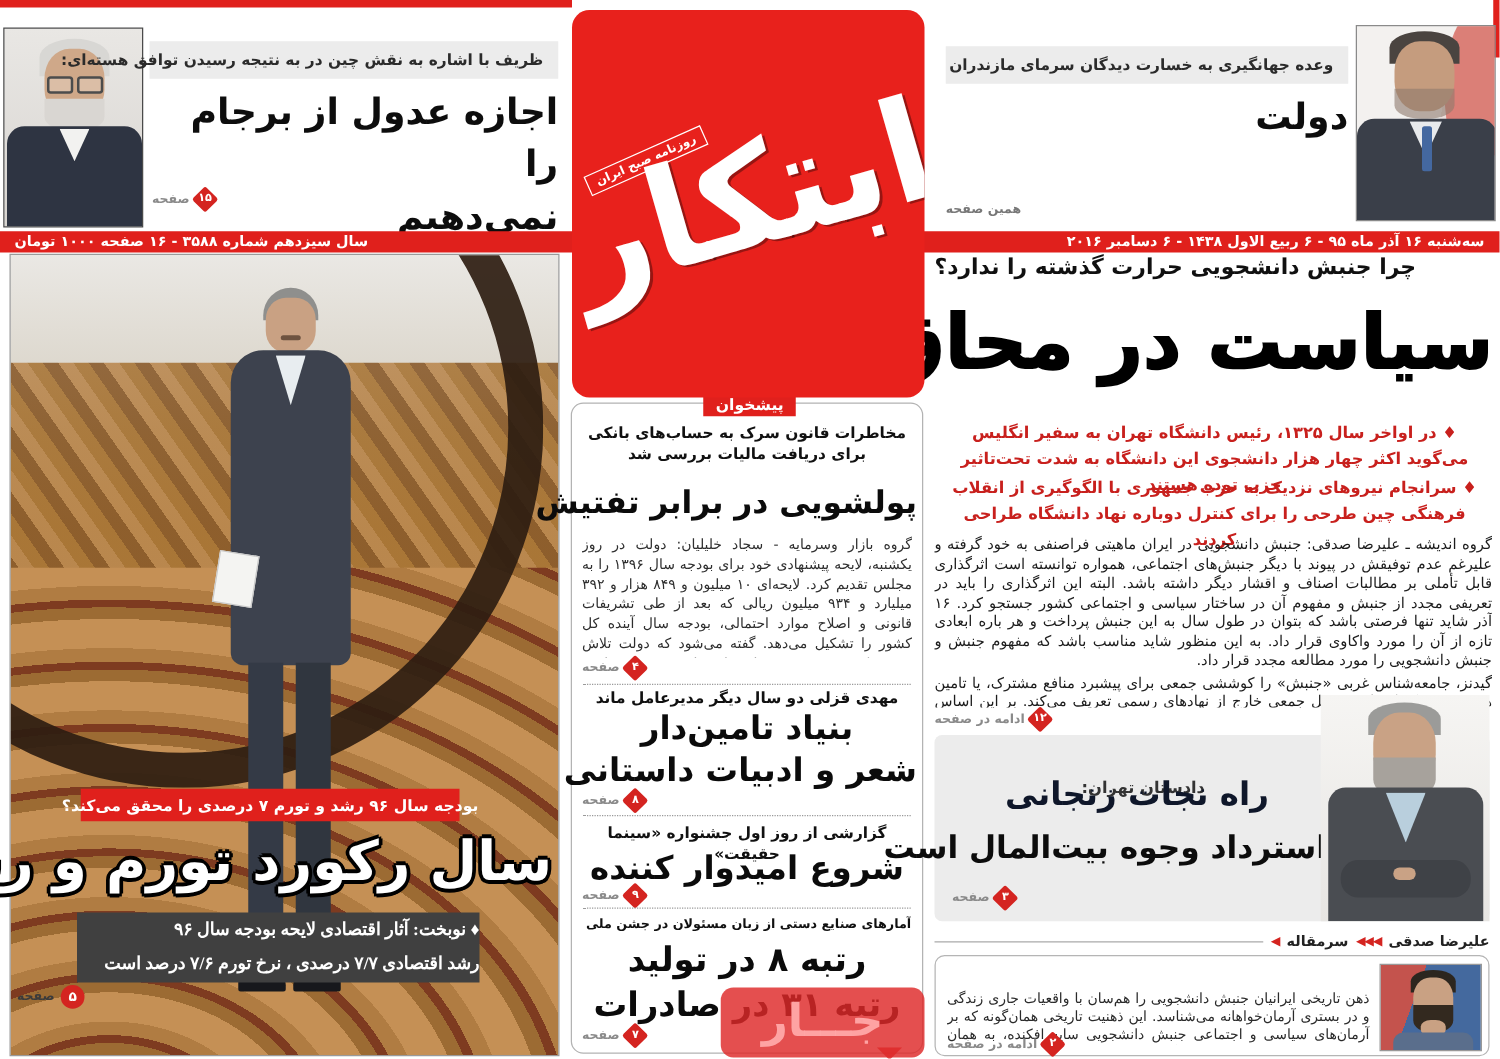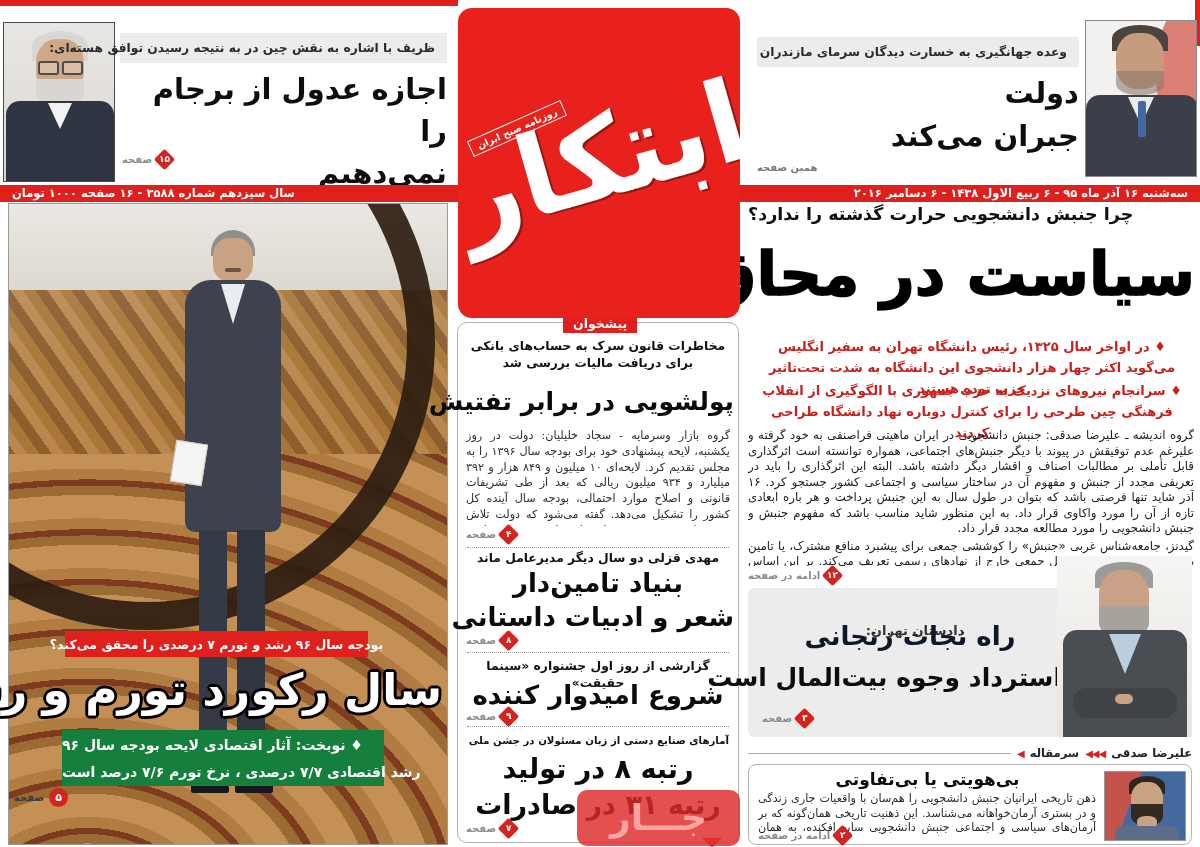--- a/index.html
+++ b/index.html
@@ -63,22 +63,22 @@
   .man .mshirt{position:absolute;left:44px;top:54px;width:24px;height:40px;background:#e8edf0;clip-path:polygon(0 0,100% 0,50% 100%);}
   .man .mpaper{position:absolute;left:-4px;top:212px;width:30px;height:40px;background:#f4f4f2;border:1px solid #c9c9c9;transform:rotate(9deg);}
   .man .mlegL{position:absolute;left:22px;top:300px;width:28px;height:252px;background:#343a46;}
   .man .mlegR{position:absolute;left:60px;top:300px;width:28px;height:252px;background:#30363f;}
   .man .mshoeL{position:absolute;left:14px;top:548px;width:38px;height:15px;background:#17181c;border-radius:8px 10px 2px 2px;}
   .man .mshoeR{position:absolute;left:58px;top:548px;width:38px;height:15px;background:#17181c;border-radius:10px 8px 2px 2px;}
   .nb-kicker{left:65px;top:631px;width:303px;height:26px;background:#e0201c;color:#fff;
              display:flex;align-items:center;justify-content:center;font-size:12.5px;font-weight:bold;z-index:3;white-space:nowrap;}
   .nb-title{left:14px;top:658px;width:428px;height:64px;color:#fff;font-size:44px;font-weight:bold;text-align:center;line-height:64px;z-index:3;white-space:nowrap;
             text-shadow:-2px -2px 0 #000,2px -2px 0 #000,-2px 2px 0 #000,2px 2px 0 #000,0 3px 0 #000,3px 0 0 #000,-3px 0 0 #000,0 -3px 0 #000;}
-  .nb-bar{left:62px;top:730px;width:322px;height:56px;background:#15803d;color:#fff;z-index:3;
-          display:flex;flex-direction:column;align-items:flex-end;justify-content:center;gap:1px;}
+  .nb-bar{left:62px;top:730px;width:322px;height:56px;background:#404040;color:#fff;z-index:3;
+          display:flex;flex-direction:column;align-items:flex-start;justify-content:center;gap:1px;font-family:Liberation Serif, serif;}
   .nb-bar div{font-size:14px;font-weight:bold;line-height:26px;white-space:nowrap;}
   .nb-page{left:14px;top:788px;z-index:3;}
   .nb-page .pgw{color:#3b3b3b;}
   
   .tl-kicker{left:120px;top:33px;width:327px;height:30px;}
   .tl-title{left:120px;top:68px;width:327px;text-align:right;font-size:29px;font-weight:bold;color:#0d0d0d;line-height:42px;}
   .tl-page{left:122px;top:152px;}
   .tr-kicker{left:757px;top:37px;width:322px;height:30px;}
   .tr-title{left:757px;top:72px;width:322px;text-align:right;font-size:29px;font-weight:bold;color:#0d0d0d;line-height:43px;}
   .tr-same{left:757px;top:162px;font-size:10px;color:#777;font-weight:bold;}
@@ -158,21 +158,20 @@
   <div class="abs masthead">
     <div class="mast-logo">ابتکار</div>
     <div class="mast-sub">روزنامه صبح ایران</div>
   </div>
 
   <div class="abs kbar tr-kicker">
     <span>وعده جهانگیری به خسارت دیدگان سرمای مازندران</span>
   </div>
   <div class="abs tr-title">
     <div>دولت</div>
-    <div>جبران می‌کند</div>
   </div>
   <div class="abs tr-same">همین صفحه</div>
   <div class="abs photobox jahangiri">
     <span class="abs" style="right:-10px;top:-8px;width:50px;height:120px;background:#d65f55;border-radius:50%/60%;opacity:.75;"></span>
     <span class="hair" style="left:26px;top:4px;width:56px;height:26px;background:#4a4440;"></span>
     <span class="face" style="left:30px;top:12px;width:48px;height:56px;background:#c59c7e;"></span>
     <span class="beard" style="left:30px;top:50px;width:48px;height:24px;background:#8d7a6c;opacity:.6;"></span>
     <span class="suit" style="left:0;top:74px;width:112px;height:83px;background:#3a3f49;"></span>
     <span class="collar" style="left:42px;top:76px;width:26px;height:28px;background:#e8eaec;"></span>
     <span class="abs" style="left:52px;top:80px;width:8px;height:36px;background:#4468a0;border-radius:2px;"></span>
@@ -248,21 +247,20 @@
   </div>
 
   <div class="abs ed-head">
     <span class="nm">علیرضا صدقی</span>
     <span class="arr">◀◀◀</span>
     <span class="nm">سرمقاله</span>
     <span class="arr">◀</span>
     <span class="rule"></span>
   </div>
   <div class="abs ed-box"></div>
-  <div class="abs ed-title">بی‌هویتی یا بی‌تفاوتی</div>
   <div class="abs jtext ed-body">ذهن تاریخی ایرانیان جنبش دانشجویی را هم‌سان با واقعیات جاری زندگی و در بستری آرمان‌خواهانه می‌شناسد. این ذهنیت تاریخی همان‌گونه که بر آرمان‌های سیاسی و اجتماعی جنبش دانشجویی سایه افکنده، به همان میزان در ناکامی‌ها و فراز و فرود آن نیز نقش دارد.</div>
   <div class="abs cont-row ed-cont">
     <span class="dmd">
         <b>۲</b>
       </span>
     <span class="pgw">ادامه در صفحه</span>
   </div>
   <div class="abs photobox edphoto">
     <span class="hair" style="left:24px;top:4px;width:36px;height:18px;background:#2c261f;"></span>
     <span class="face" style="left:26px;top:10px;width:32px;height:38px;background:#c9a183;"></span>

